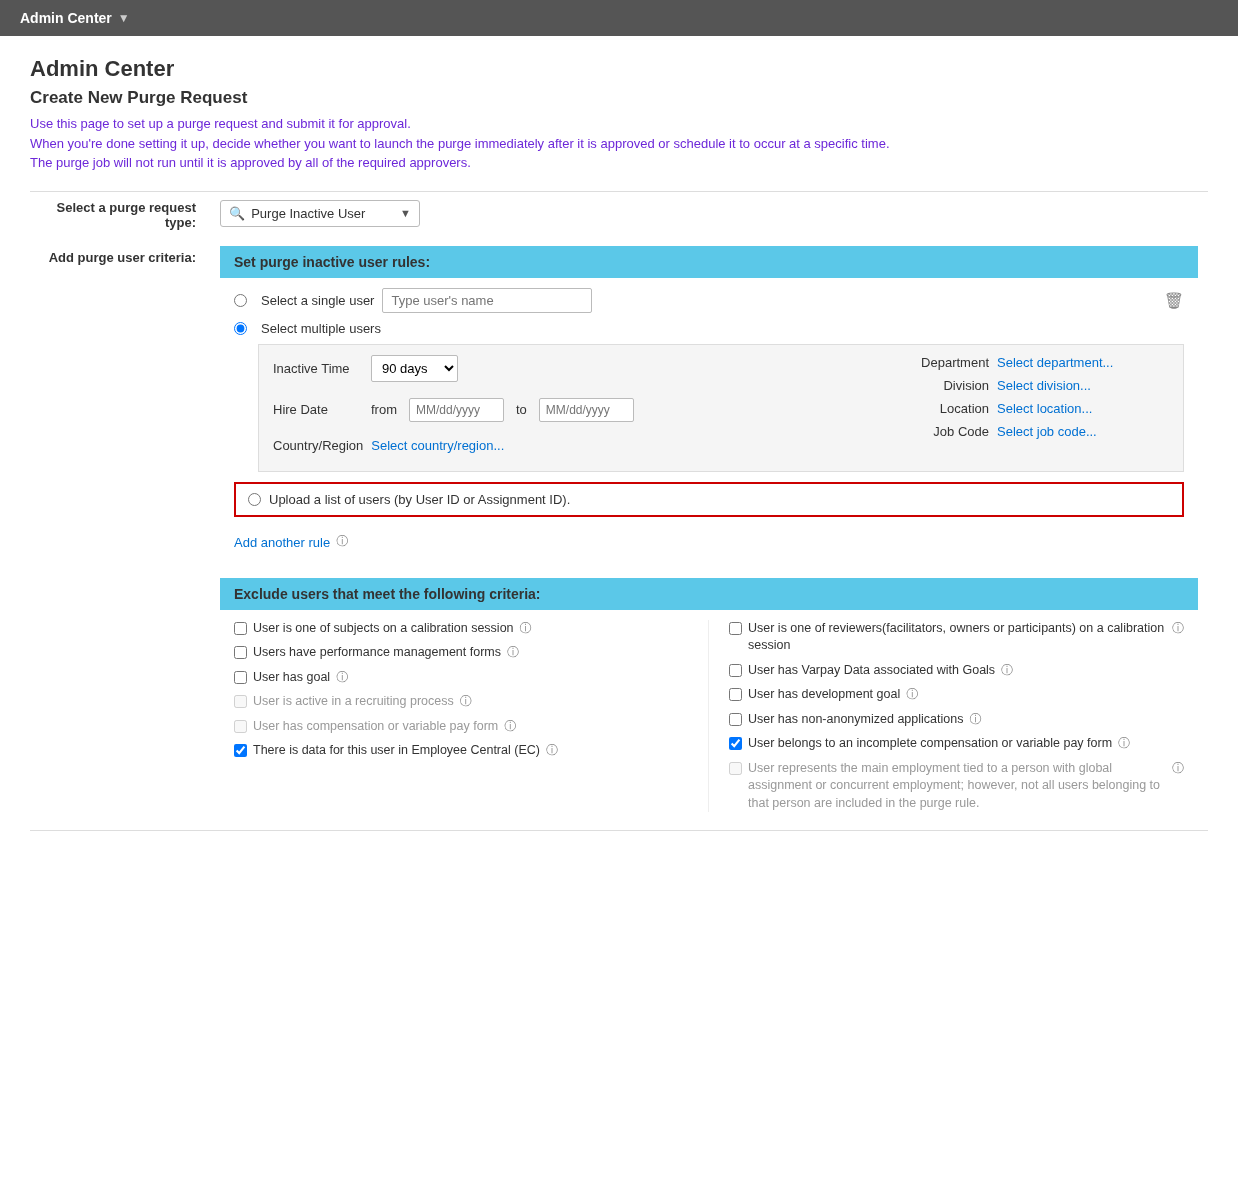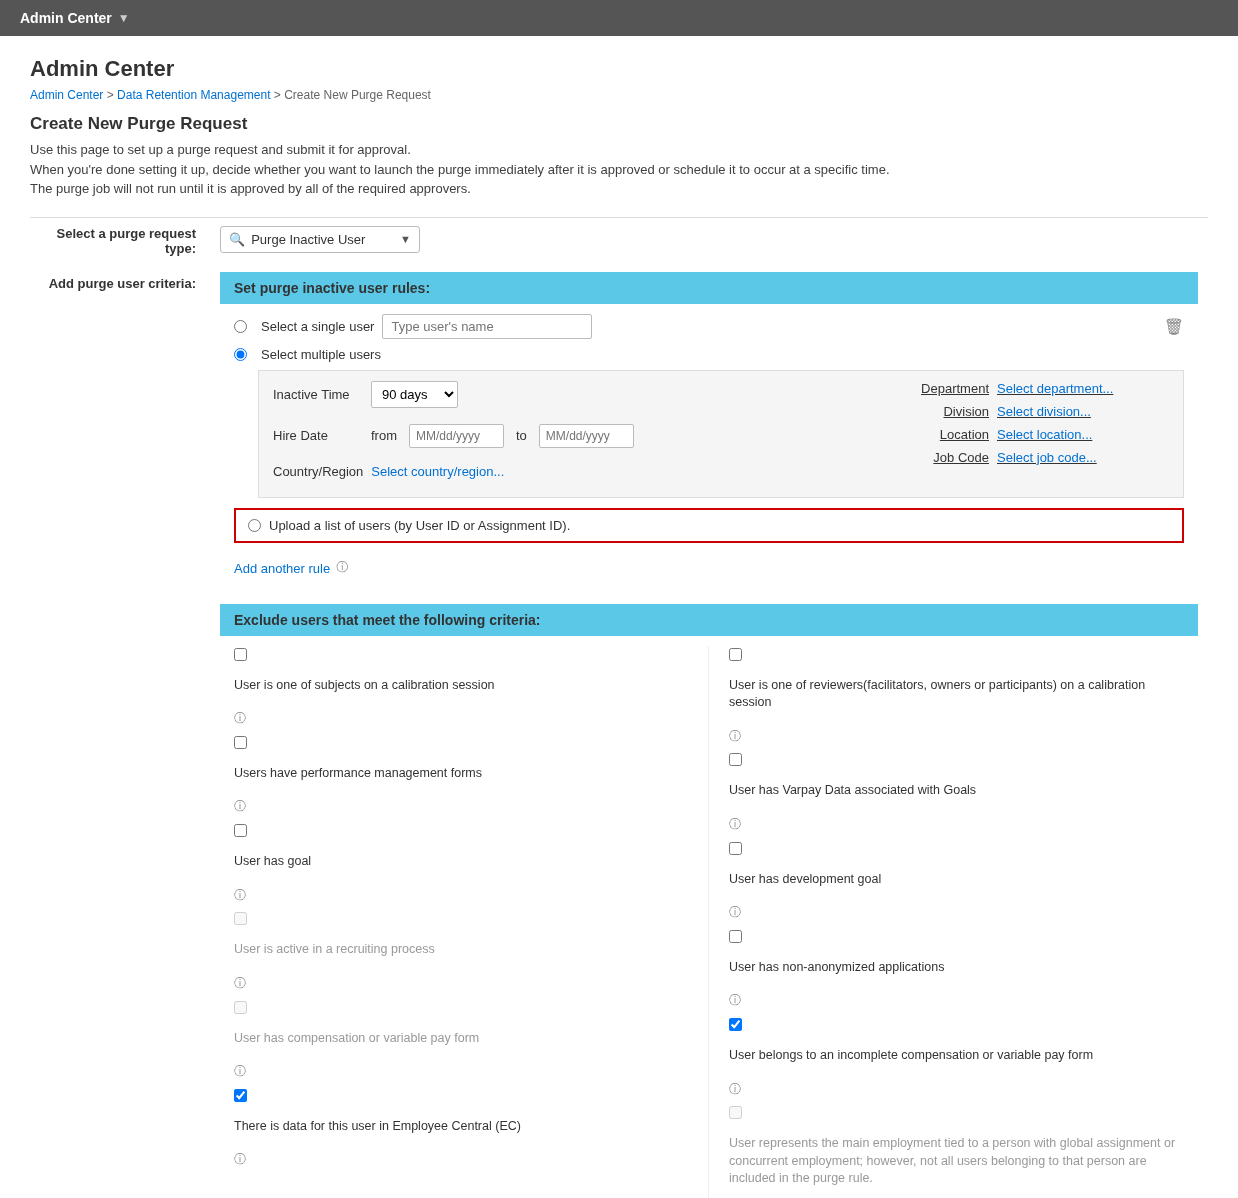--- a/index.html
+++ b/index.html
@@ -47,21 +47,21 @@
 
     .section-title {
       font-size: 17px;
       font-weight: bold;
       color: #333;
       margin-bottom: 6px;
     }
 
     .description {
       font-size: 13px;
-      color: #404040;
+      color: #6d28d9;
       line-height: 1.5;
       margin-bottom: 18px;
     }
 
     
     .form-table {
       width: 100%;
       border-collapse: collapse;
       border-top: 1px solid #ddd;
       border-bottom: 1px solid #ddd;
@@ -208,21 +208,20 @@
     .link-blue {
       color: #0070d2;
       text-decoration: none;
       cursor: pointer;
     }
 
     .right-row {
       display: flex;
       align-items: center;
       gap: 8px;
-      text-decoration: underline;
     }
 
     .right-label {
       font-size: 13px;
       color: #333;
       min-width: 70px;
       text-align: right;
     }
 
     
@@ -244,25 +243,24 @@
     }
 
     
     .exclude-panel {
       margin-top: 10px;
     }
 
     .checkbox-row {
       display: flex;
       align-items: flex-start;
-      gap: 16px;
+      gap: 6px;
       font-size: 12.5px;
       color: #333;
       line-height: 1.4;
-      flex-direction: column;
     }
 
     .checkbox-row input[type=checkbox] {
       margin-top: 2px;
       flex-shrink: 0;
     }
 
     .checkbox-row.disabled {
       color: #999;
     }
@@ -279,23 +277,20 @@
 
 <div class="top-nav">
   <span class="top-nav-title">Admin Center</span>
   <span class="top-nav-arrow">▼</span>
 </div>
 
 <div class="main-content">
 
   <h1 class="page-title">Admin Center</h1>
 
-  <div class="breadcrumb">
-    <a href="#">Admin Center</a><span> &gt; </span><a href="#">Data Retention Management</a><span> &gt; </span><span>Create New Purge Request</span>
-  </div>
 
   <h2 class="section-title">Create New Purge Request</h2>
 
   <div class="description">
     <div>Use this page to set up a purge request and submit it for approval.</div>
     <div>When you're done setting it up, decide whether you want to launch the purge immediately after it is approved or schedule it to occur at a specific time.</div>
     <div>The purge job will not run until it is approved by all of the required approvers.</div>
   </div>
 
   <table class="form-table">

